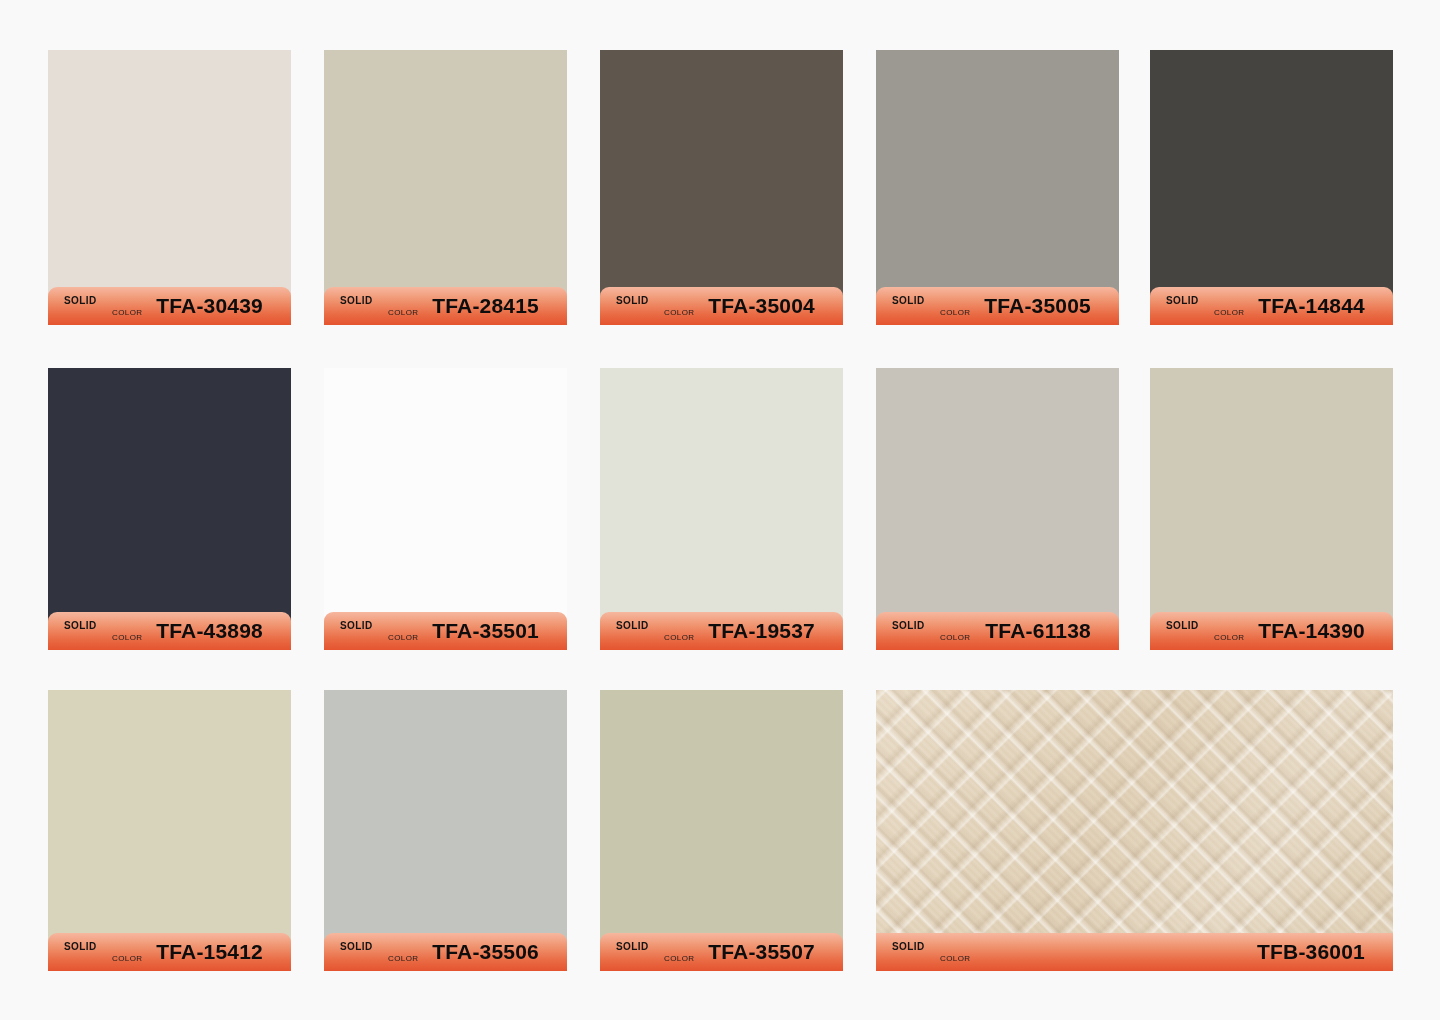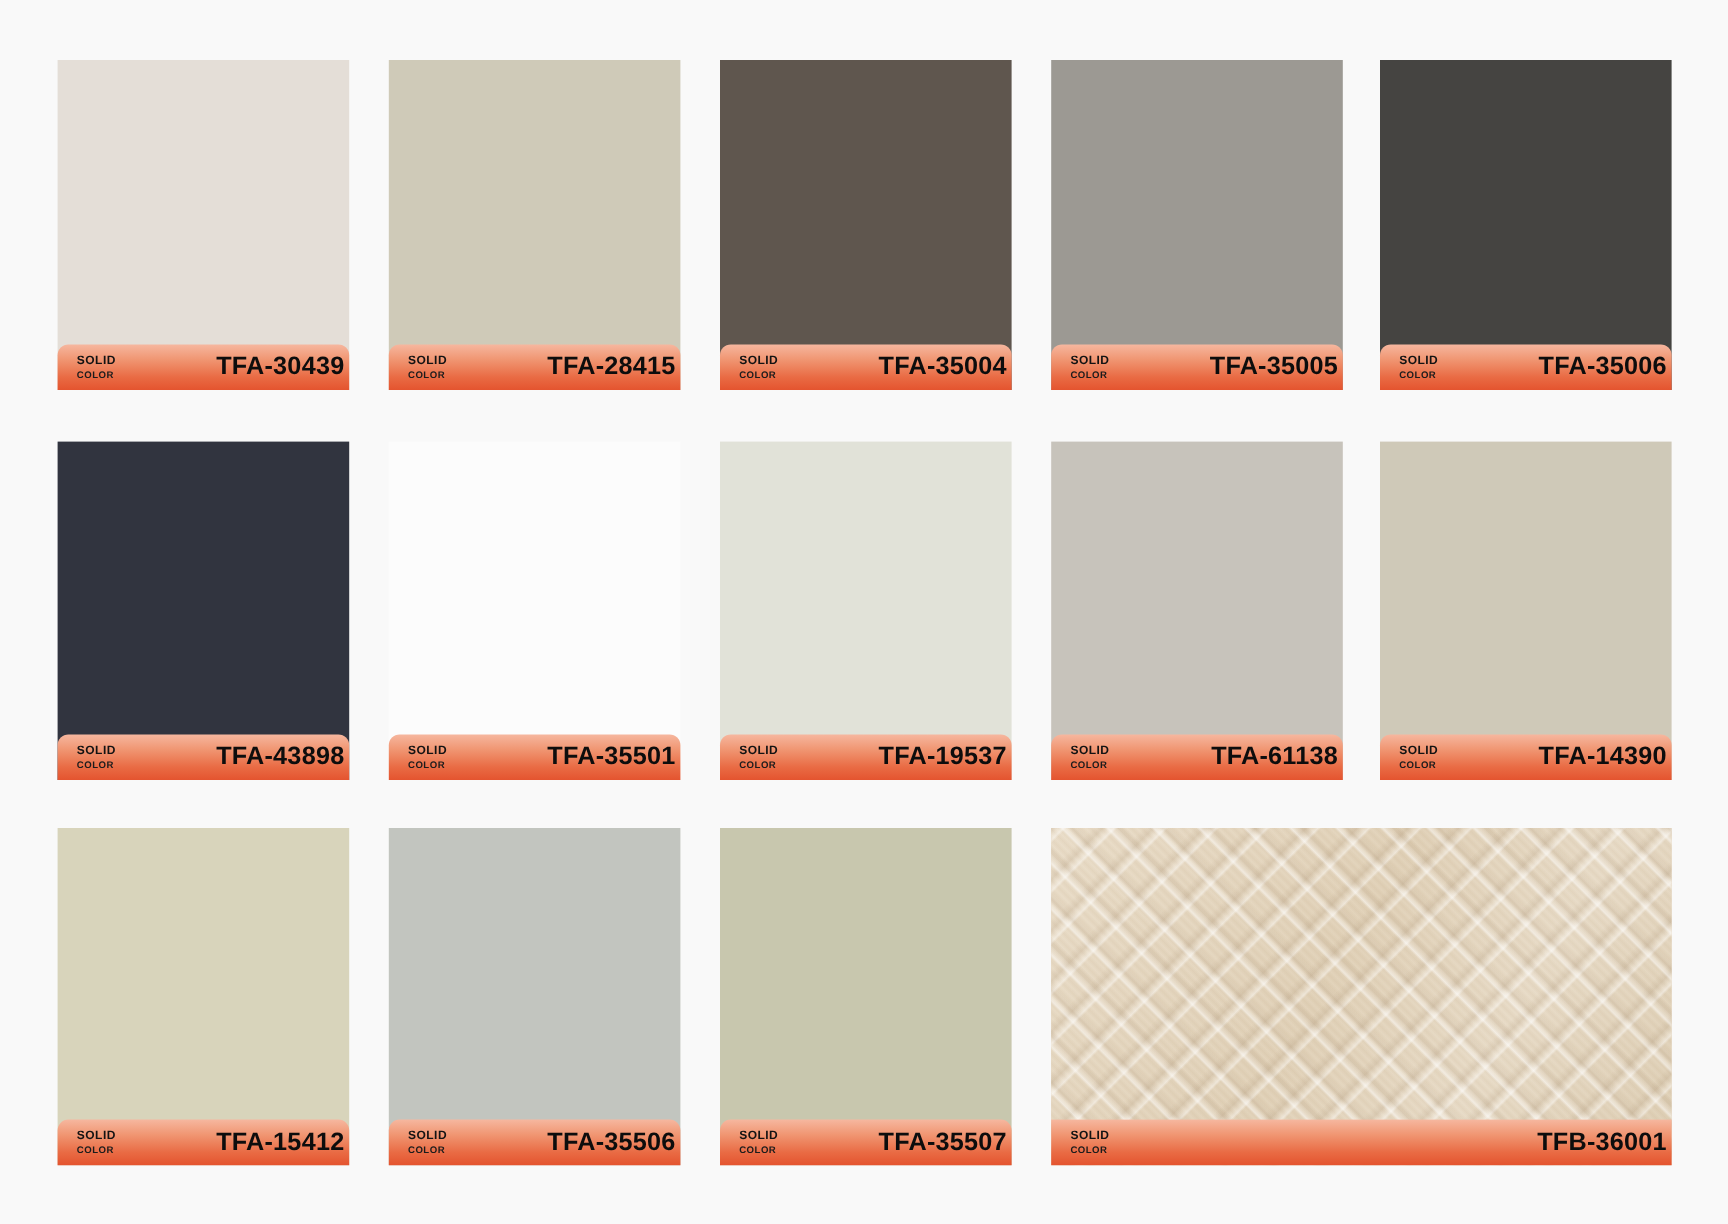--- a/index.html
+++ b/index.html
@@ -19,35 +19,36 @@
 
   
   .labelbar{
     position:absolute;
     left:0;right:0;
     height:38px;
     background:linear-gradient(180deg,#f6b79f 0%,#f09571 34%,#e96b44 72%,#e4542f 100%);
     border-radius:9px 9px 0 0;
     box-sizing:border-box;
     display:flex;align-items:center;
-    padding:0 4px 0 16px;
+    padding:0 28px 0 16px;
   }
   .labelbar.wide{border-radius:0;}
 
   .solid-block{
     display:flex;flex-direction:column;
     line-height:1;
     color:#131313;
   }
   .solid-top{
     font-size:10px;font-weight:bold;letter-spacing:0.4px;
   }
   .solid-sub{
-    font-size:8px;font-weight:bold;letter-spacing:0.4px;margin-top:3px;
+    font-size:8px;font-weight:normal;letter-spacing:0.4px;margin-top:3px;
     color:#1c1c1c;
+    margin-left:48px;
   }
   .code{
     margin-left:auto;
     font-size:21px;font-weight:bold;
     letter-spacing:0.2px;
     color:#0d0d0d;
     white-space:nowrap;
   }
 
   
@@ -119,21 +120,21 @@
         <span class="code">TFA-35005</span>
       </div>
     </div>
     <div class="card" style="left: 1150px; top: 50px; width: 243px; height: 275px;">
       <div class="swatch" style="background: rgb(69, 68, 65); height: 275px;"></div>
       <div class="labelbar" style="top: 237px;">
         <div class="solid-block">
           <span class="solid-top">SOLID</span>
           <span class="solid-sub">COLOR</span>
         </div>
-        <span class="code">TFA-35006</span>
+        <span class="code">TFA-14844</span>
       </div>
     </div>
     <div class="card" style="left: 48px; top: 368px; width: 243px; height: 282px;">
       <div class="swatch" style="background: rgb(49, 52, 63); height: 282px;"></div>
       <div class="labelbar" style="top: 244px;">
         <div class="solid-block">
           <span class="solid-top">SOLID</span>
           <span class="solid-sub">COLOR</span>
         </div>
         <span class="code">TFA-43898</span>

